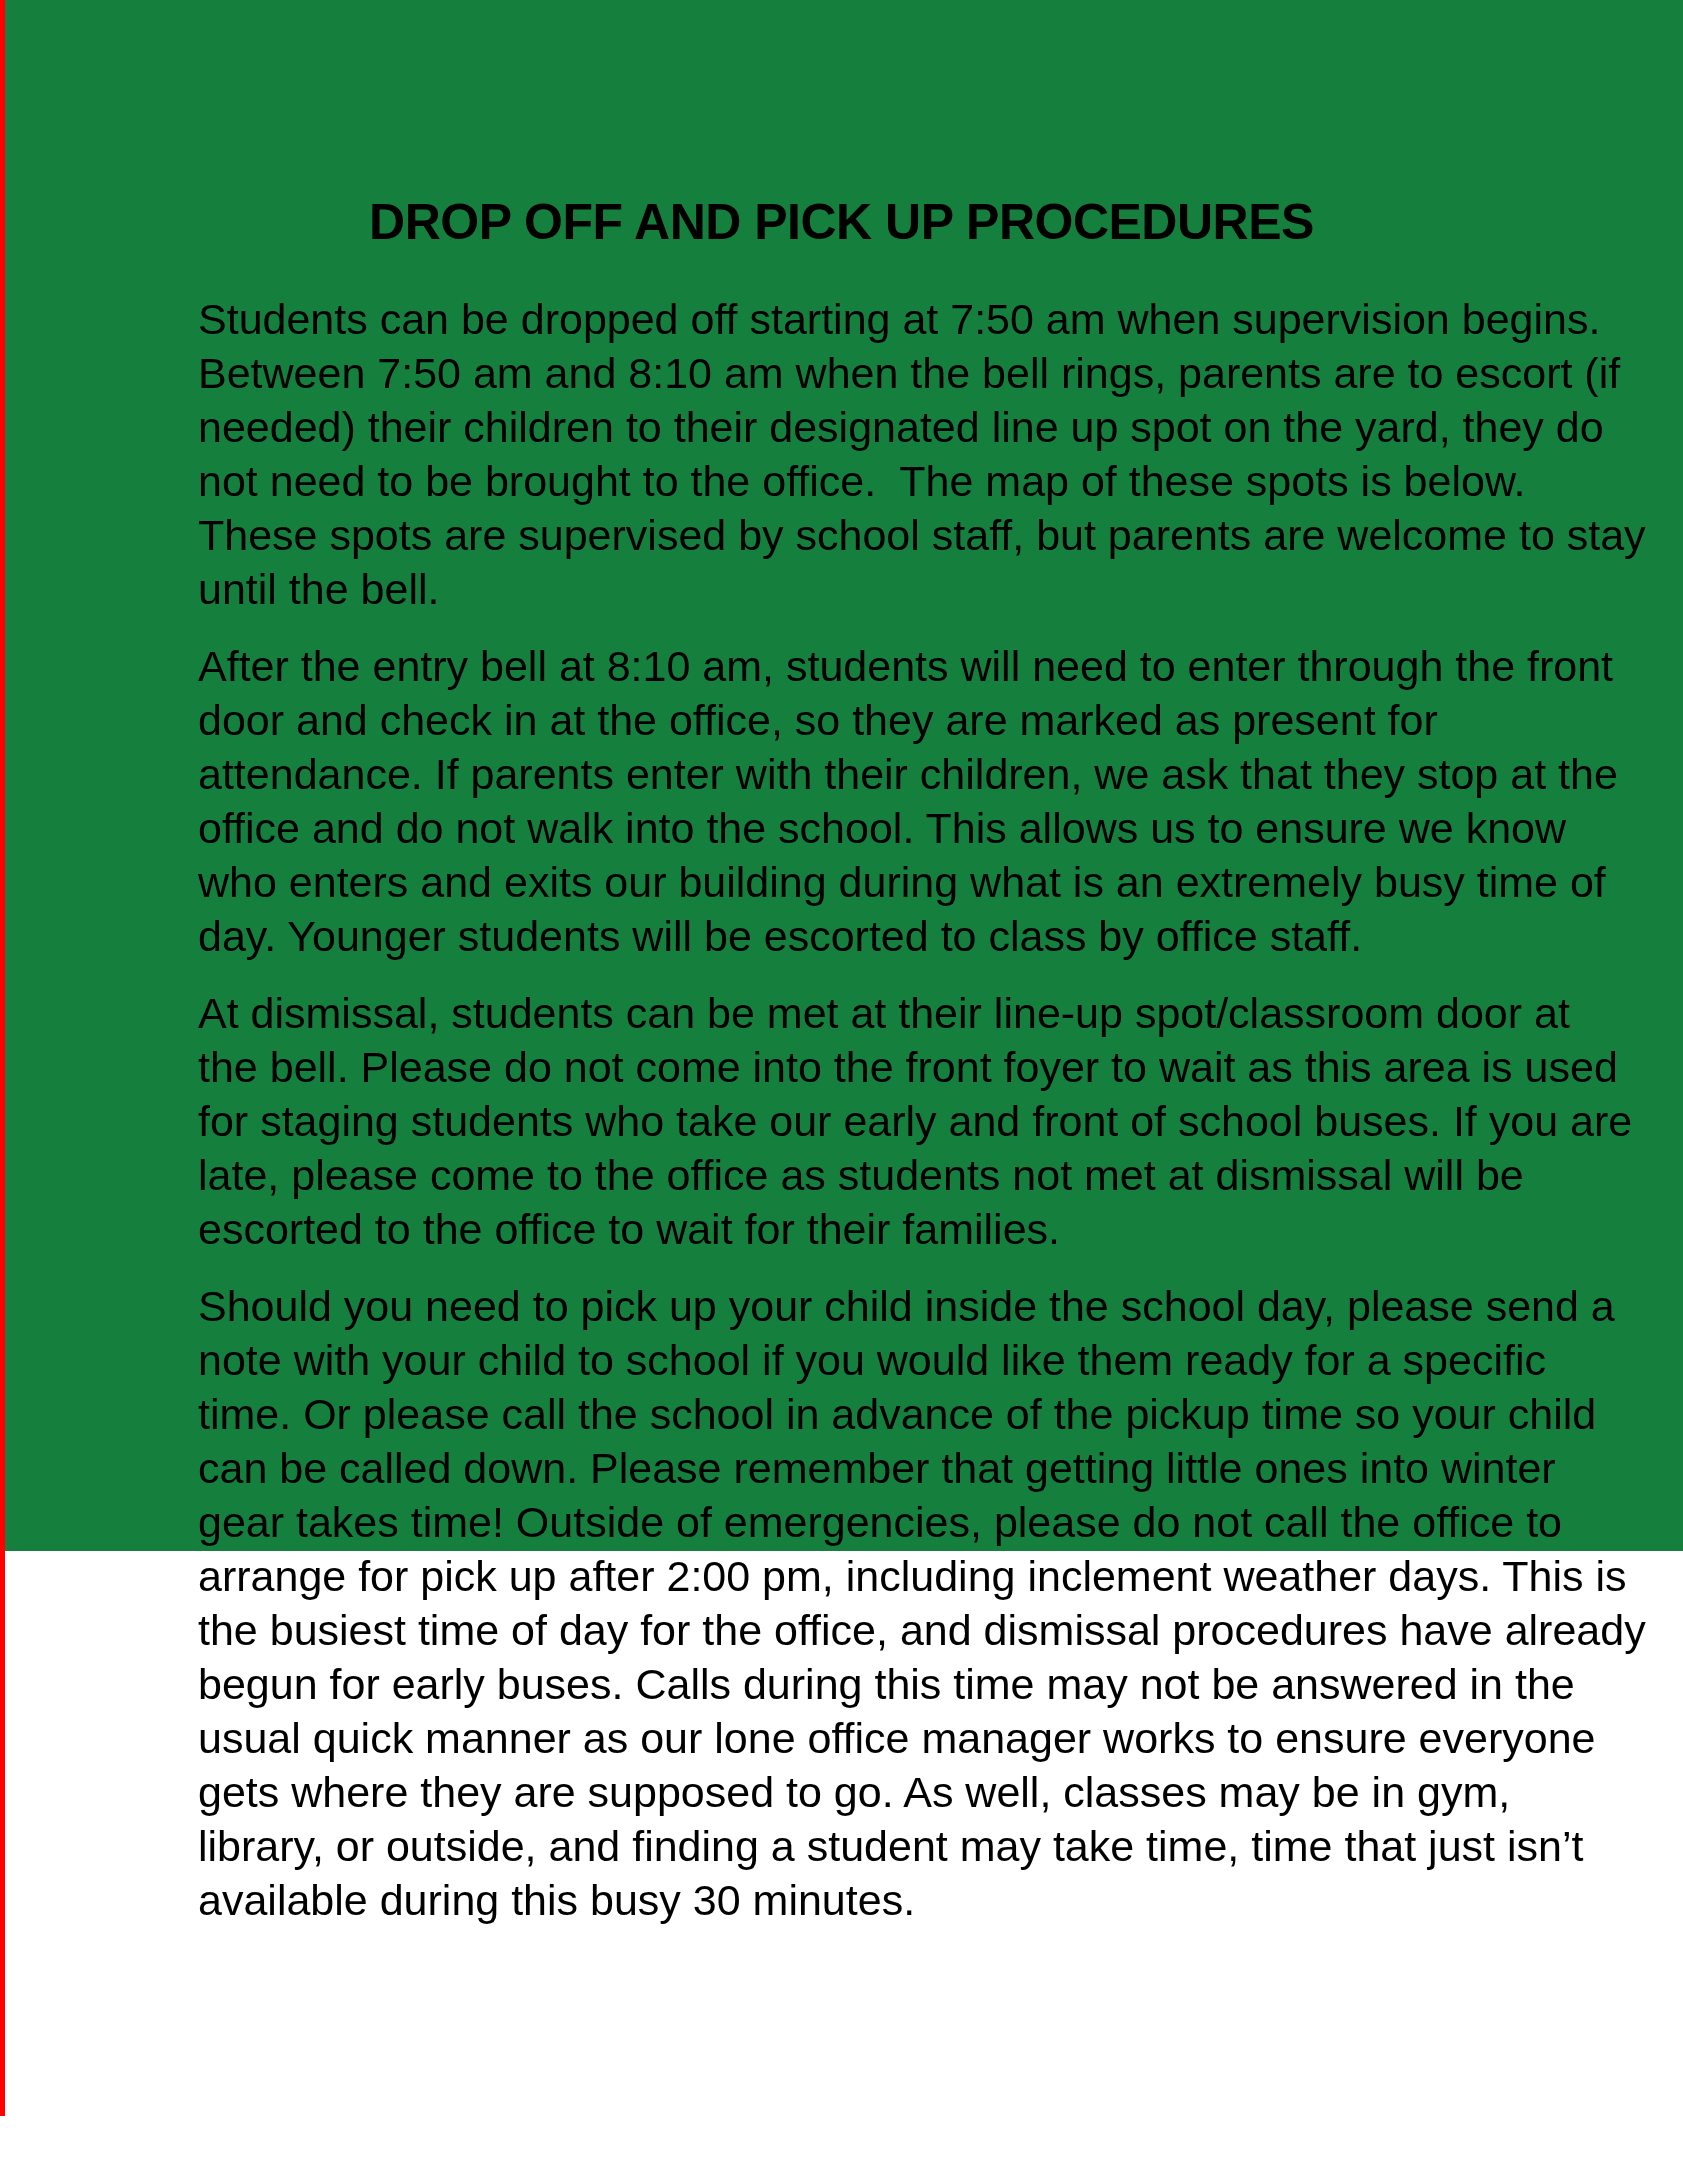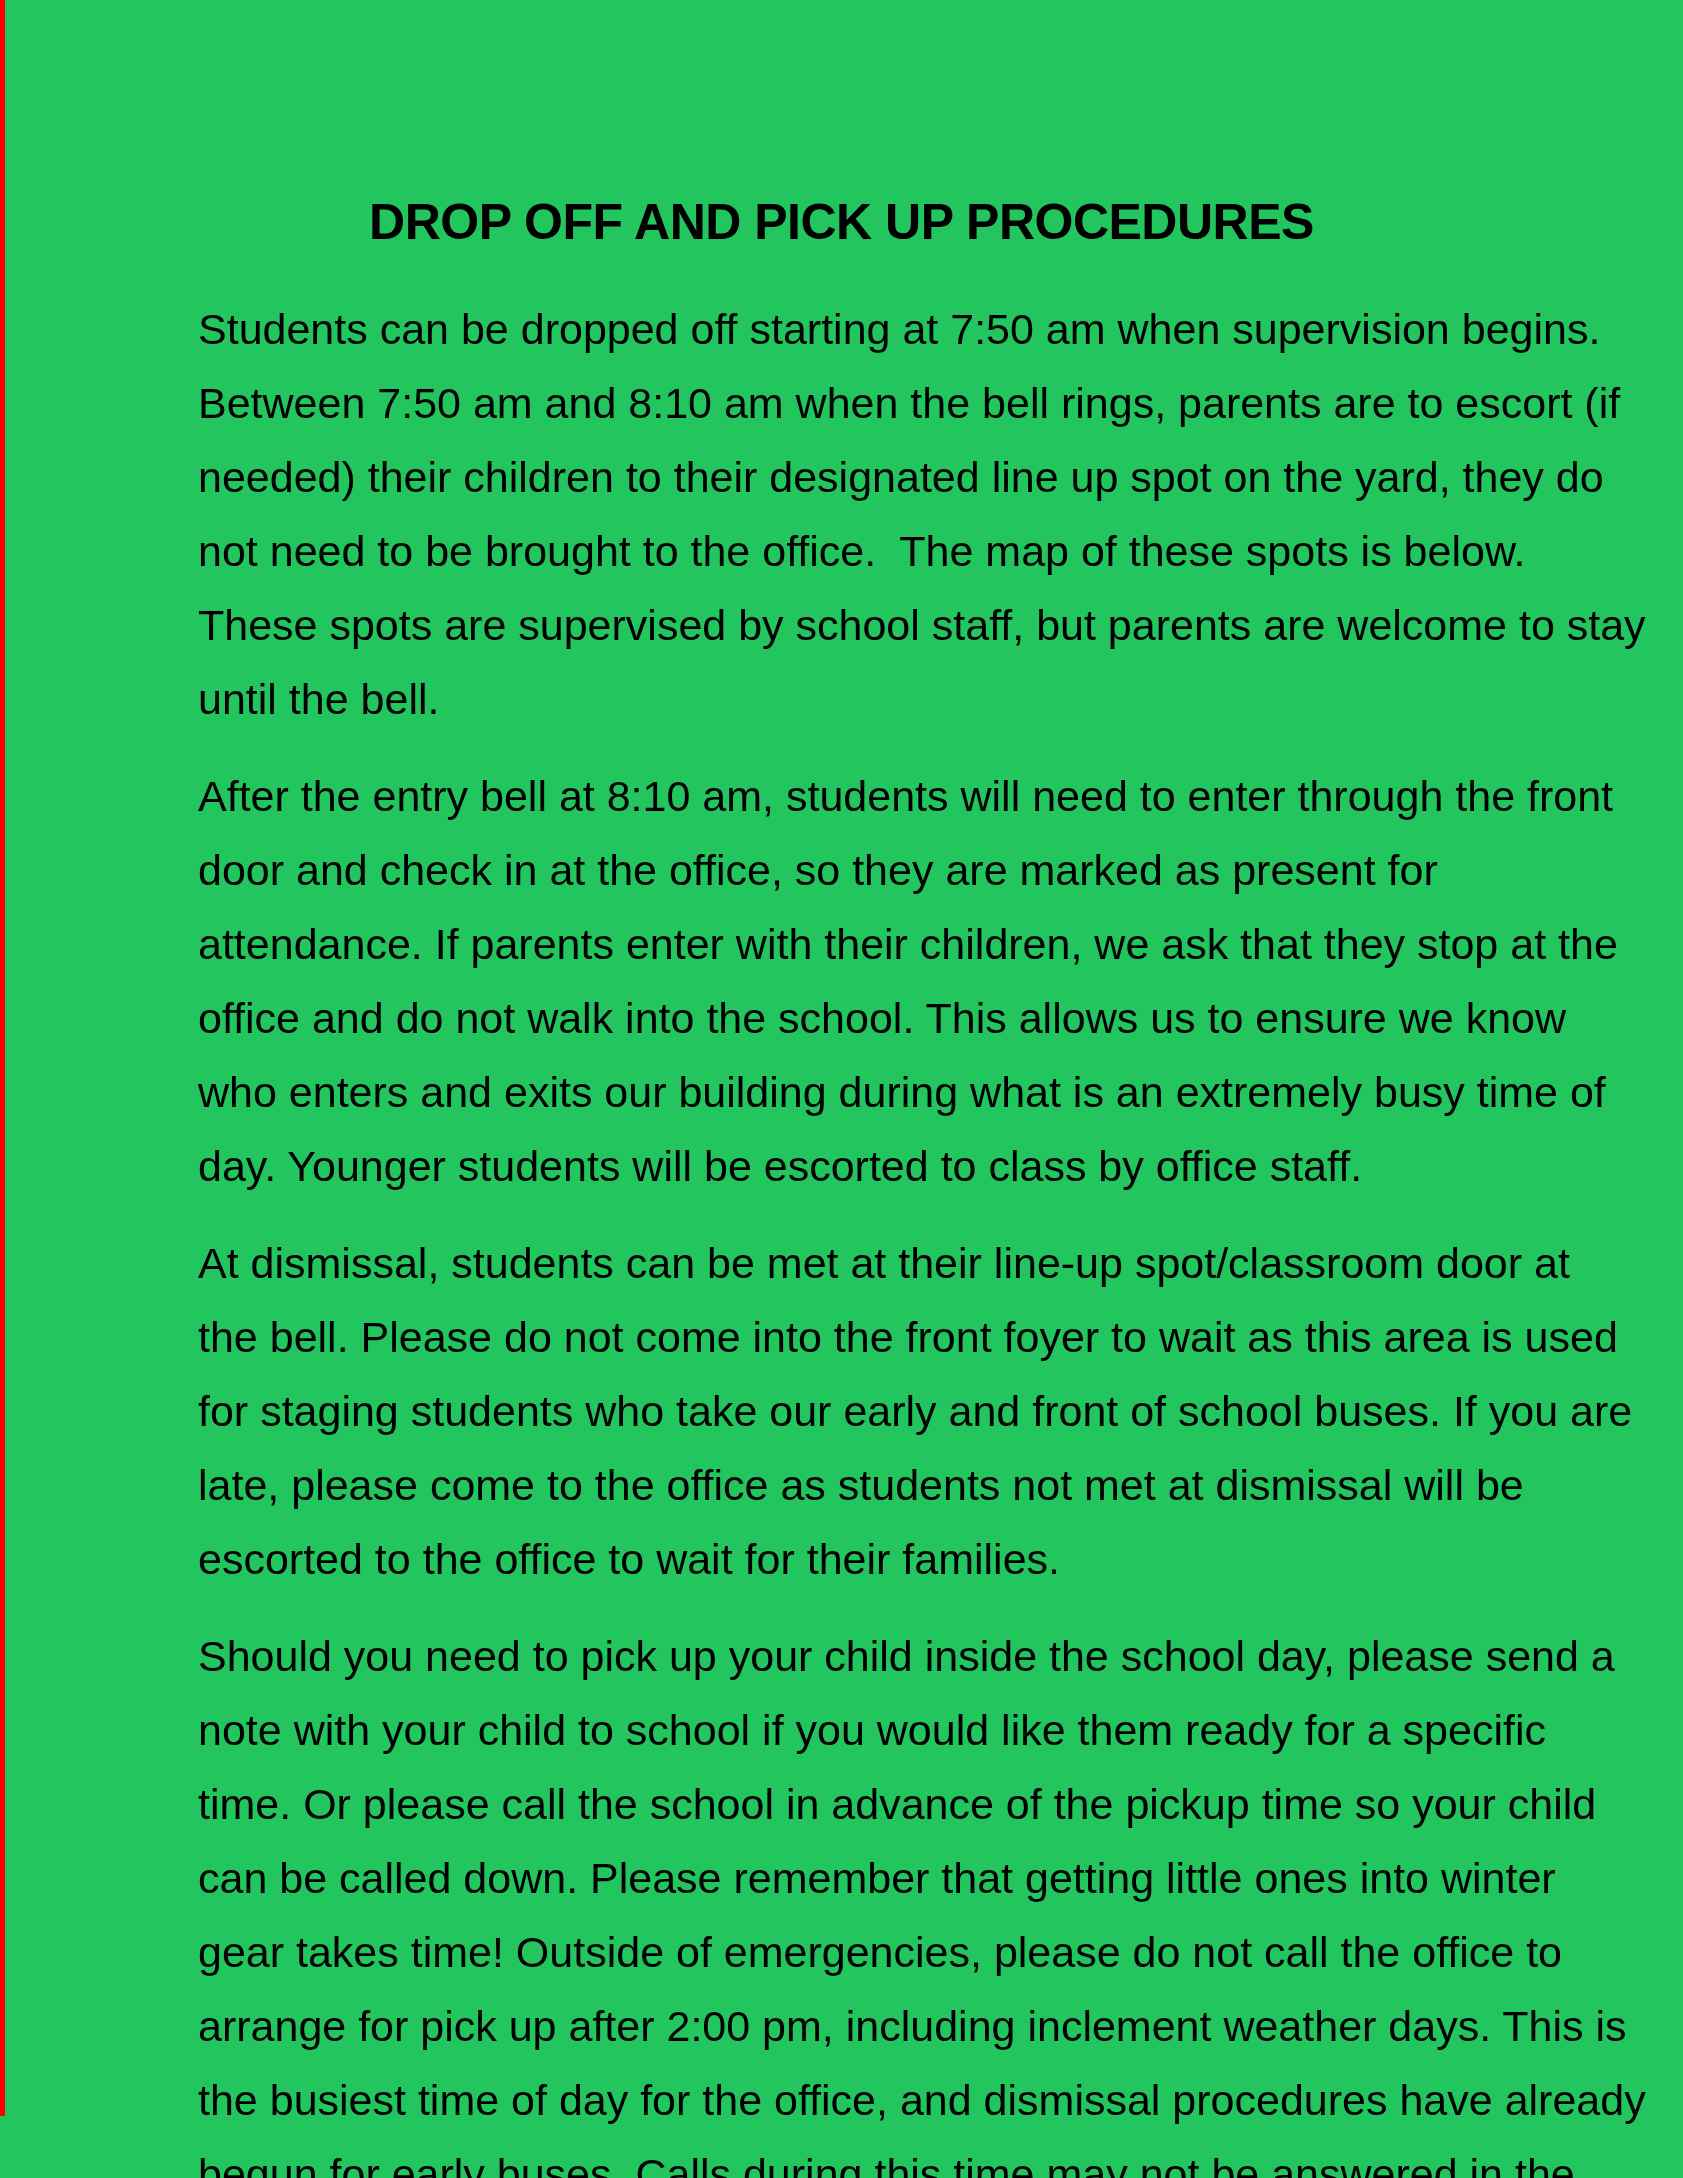--- a/index.html
+++ b/index.html
@@ -7,22 +7,22 @@
     width: 1683px;
     height: 2178px;
     background: #ffffff;
     font-family: "Liberation Sans", "DejaVu Sans", sans-serif;
     color: #000000;
     overflow: hidden;
   }
   .page {
     position: relative;
     width: 1683px;
-    height: 2178px;
-    background: #22c55e;
+    height: 1551px;
+    background: #15803d;
   }
   .edge-stripe {
     position: absolute;
     left: 0;
     top: 0;
     width: 5px;
     height: 2116px;
     background: #ff0000;
   }
   .doc {
@@ -36,21 +36,21 @@
     font-weight: bold;
     letter-spacing: -0.5px;
     text-align: center;
     line-height: 59px;
     margin-bottom: 40px;
     white-space: pre;
   }
   .doc-para {
     font-size: 43px;
     font-weight: normal;
-    line-height: 74px;
+    line-height: 54px;
     white-space: pre;      
     margin-bottom: 23px;
     letter-spacing: 0;
   }
 </style>
 </head>
 <body>
 
 <div class="page">
   <div class="edge-stripe"></div>

